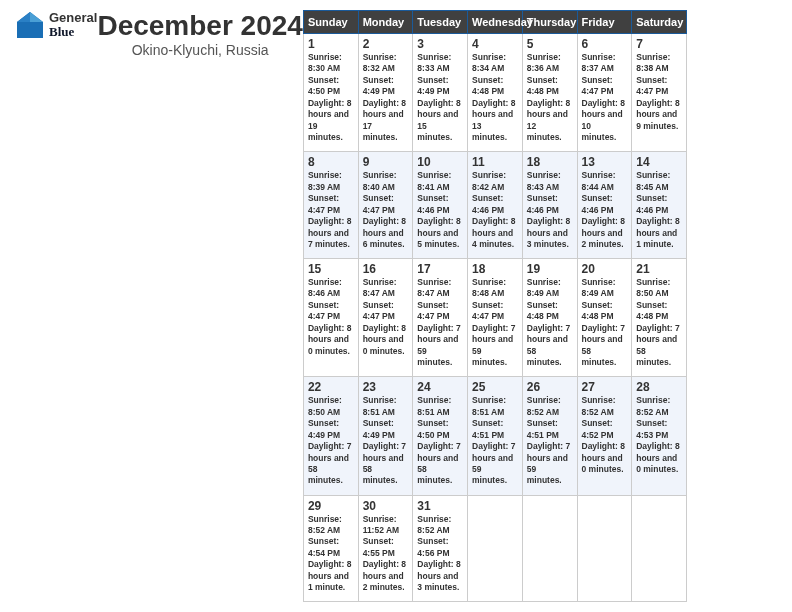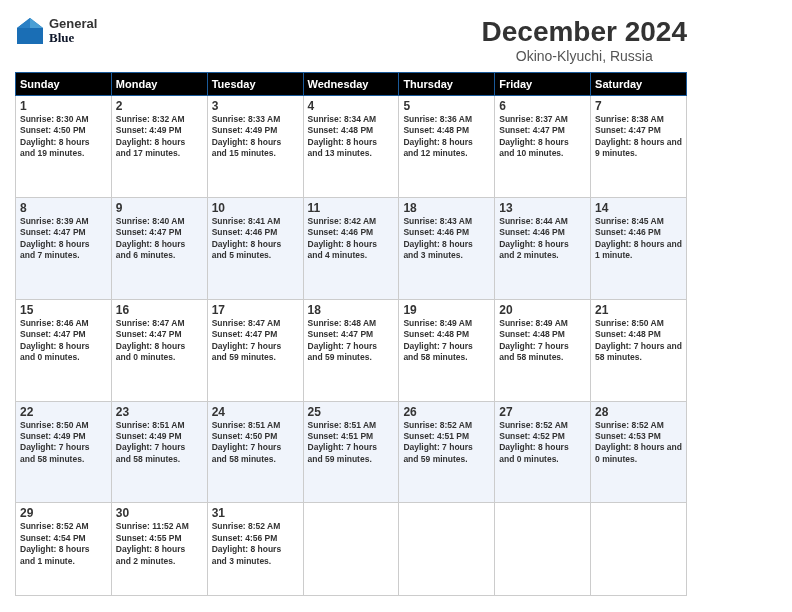--- a/index.html
+++ b/index.html
@@ -6,23 +6,23 @@
     body {
       width: 792px;
       height: 612px;
       font-family: Arial, sans-serif;
       background: #fff;
       overflow: hidden;
     }
     .page {
       width: 702px;
       height: 612px;
-      padding: 16px 15px;
+      padding: 10px 15px;
       display: flex;
-      flex-direction: column;
+      flex-direction: row;
     }
     .header {
       display: flex;
       justify-content: space-between;
       align-items: flex-start;
       margin-bottom: 8px;
     }
     .logo {
       display: flex;
       align-items: center;
@@ -55,21 +55,21 @@
       text-align: center;
     }
     .calendar {
       flex: 1;
       border: 1px solid #ccc;
       border-collapse: collapse;
       width: 100%;
       table-layout: fixed;
     }
     .calendar th {
-      background: #000000;
+      background: #404040;
       color: #fff;
       font-size: 11px;
       font-weight: bold;
       padding: 5px 4px;
       border: 1px solid #1a5a9a;
       text-align: left;
     }
     .calendar td {
       border: 1px solid #ccc;
       vertical-align: top;

